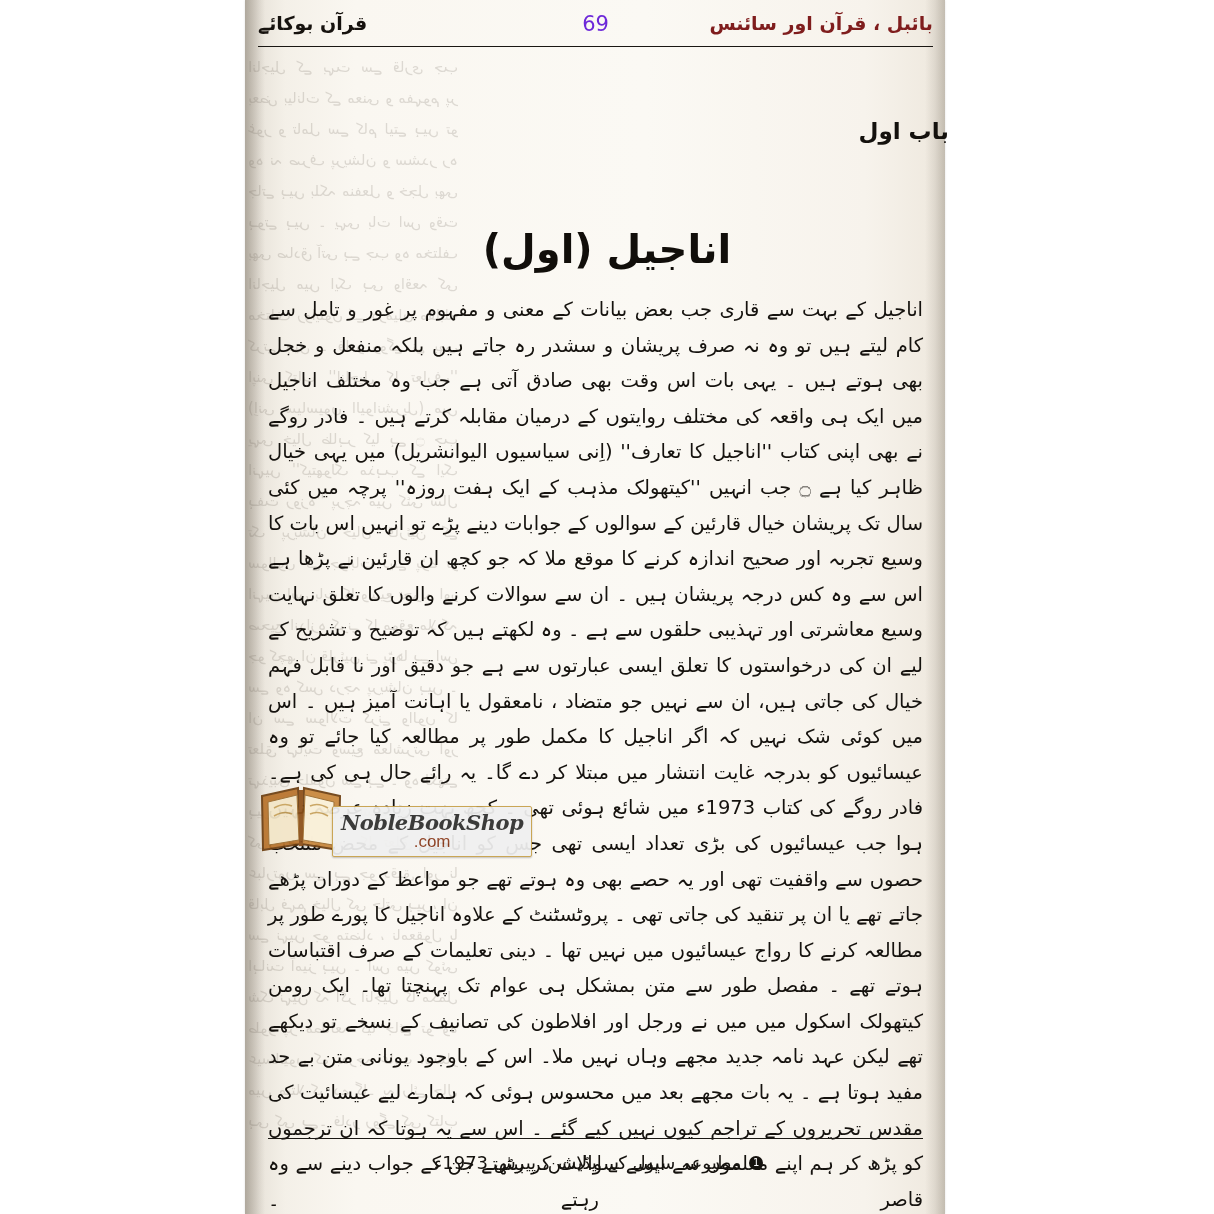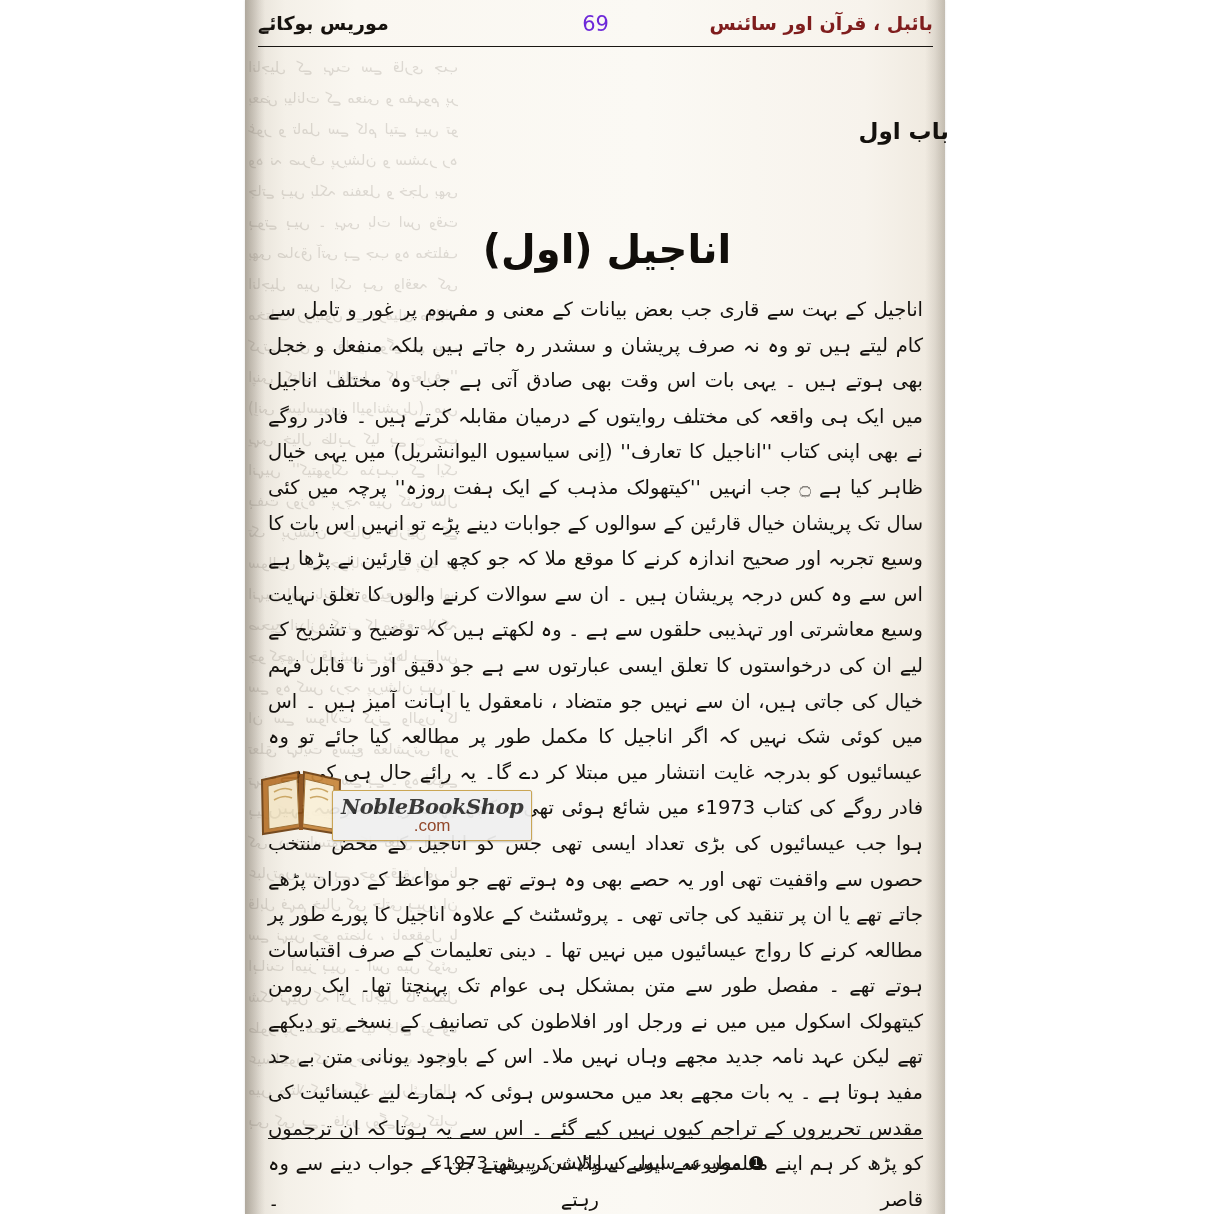--- a/index.html
+++ b/index.html
@@ -183,21 +183,21 @@
     text-align: center;
     direction: rtl;
     font-size: 18px;
     color: #15120e;
   }
 
   
   .watermark {
     position: absolute;
     left: 258px;
-    top: 760px;
+    top: 776px;
     width: 260px;
     height: 92px;
     opacity: 0.93;
     pointer-events: none;
   }
   .wm-book {
     position: absolute;
     left: 0px;
     top: 6px;
     width: 86px;
@@ -258,21 +258,21 @@
 
   <div class="scan-sheet"></div>
   <div class="edge-left-shadow"></div>
   <div class="edge-right-shadow"></div>
 
   <div class="bleed-through">اناجیل کے بہت سے قاری جب بعض بیانات کے معنی و مفہوم پر غور و تامل سے کام لیتے ہیں تو وہ نہ صرف پریشان و سشدر رہ جاتے ہیں بلکہ منفعل و خجل بھی ہوتے ہیں ۔ یہی بات اس وقت بھی صادق آتی ہے جب وہ مختلف اناجیل میں ایک ہی واقعہ کی مختلف روایتوں کے درمیان مقابلہ کرتے ہیں ۔ فادر روگے نے بھی اپنی کتاب ''اناجیل کا تعارف'' (اِنی سیاسیوں الیوانشریل) میں یہی خیال ظاہر کیا ہے ۝ جب انہیں ''کیتھولک مذہب کے ایک ہفت روزہ'' پرچہ میں کئی سال تک پریشان خیال قارئین کے سوالوں کے جوابات دینے پڑے تو انہیں اس بات کا وسیع تجربہ اور صحیح اندازہ کرنے کا موقع ملا کہ جو کچھ ان قارئین نے پڑھا ہے اس سے وہ کس درجہ پریشان ہیں ۔ ان سے سوالات کرنے والوں کا تعلق نہایت وسیع معاشرتی اور تہذیبی حلقوں سے ہے ۔ وہ لکھتے ہیں کہ توضیح و تشریح کے لیے ان کی درخواستوں کا تعلق ایسی عبارتوں سے ہے جو دقیق اور نا قابل فہم خیال کی جاتی ہیں، ان سے نہیں جو متضاد ، نامعقول یا اہانت آمیز ہیں ۔ اس میں کوئی شک نہیں کہ اگر اناجیل کا مکمل طور پر مطالعہ کیا جائے تو وہ عیسائیوں کو بدرجہ غایت انتشار میں مبتلا کر دے گا۔ یہ رائے حال ہی کی ہے۔ فادر روگے کی کتاب 1973ء میں شائع ہوئی تھی ۔ کچھ بہت زیادہ عرصہ نہیں ہوا جب عیسائیوں کی بڑی تعداد ایسی تھی جس کو اناجیل کے محض منتخب حصوں سے واقفیت تھی اور یہ حصے بھی وہ ہوتے تھے جو مواعظ کے دوران پڑھے جاتے تھے یا ان پر تنقید کی جاتی تھی ۔ پروٹسٹنٹ کے علاوہ اناجیل کا پورے طور پر مطالعہ کرنے کا رواج عیسائیوں میں نہیں تھا ۔ دینی تعلیمات کے صرف اقتباسات ہوتے تھے ۔ مفصل طور سے متن بمشکل ہی عوام تک پہنچتا تھا۔ ایک رومن کیتھولک اسکول میں میں نے ورجل اور افلاطون کی تصانیف کے نسخے تو دیکھے تھے لیکن عہد نامہ جدید مجھے وہاں نہیں ملا۔ اس کے باوجود یونانی متن بے حد مفید ہوتا ہے ۔ یہ بات مجھے بعد میں محسوس ہوئی کہ ہمارے لیے عیسائیت کی مقدس تحریروں کے تراجم کیوں نہیں کیے گئے ۔ اس سے یہ ہوتا کہ ان ترجموں کو پڑھ کر ہم اپنے معلموں سے ایسے سوالات کر بیٹھتے جن کے جواب دینے سے وہ قاصر رہتے ۔</div>
 
   <div class="page-header">
     <div class="header-right">بائبل ، قرآن اور سائنس</div>
     <div class="header-page-number">69</div>
-    <div class="header-left">موریس بوکائے</div>
+    <div class="header-left">قرآن بوکائے</div>
   </div>
   <div class="header-rule"></div>
 
   <div class="chapter-label">باب اول</div>
 
   <div class="doc-title">اناجیل (اول)</div>
 
   <div class="body-text">
     <p>اناجیل کے بہت سے قاری جب بعض بیانات کے معنی و مفہوم پر غور و تامل سے کام لیتے ہیں تو وہ نہ صرف پریشان و سشدر رہ جاتے ہیں بلکہ منفعل و خجل بھی ہوتے ہیں ۔ یہی بات اس وقت بھی صادق آتی ہے جب وہ مختلف اناجیل میں ایک ہی واقعہ کی مختلف روایتوں کے درمیان مقابلہ کرتے ہیں ۔ فادر روگے نے بھی اپنی کتاب ''اناجیل کا تعارف'' (اِنی سیاسیوں الیوانشریل) میں یہی خیال ظاہر کیا ہے ۝ جب انہیں ''کیتھولک مذہب کے ایک ہفت روزہ'' پرچہ میں کئی سال تک پریشان خیال قارئین کے سوالوں کے جوابات دینے پڑے تو انہیں اس بات کا وسیع تجربہ اور صحیح اندازہ کرنے کا موقع ملا کہ جو کچھ ان قارئین نے پڑھا ہے اس سے وہ کس درجہ پریشان ہیں ۔ ان سے سوالات کرنے والوں کا تعلق نہایت وسیع معاشرتی اور تہذیبی حلقوں سے ہے ۔ وہ لکھتے ہیں کہ توضیح و تشریح کے لیے ان کی درخواستوں کا تعلق ایسی عبارتوں سے ہے جو دقیق اور نا قابل فہم خیال کی جاتی ہیں، ان سے نہیں جو متضاد ، نامعقول یا اہانت آمیز ہیں ۔ اس میں کوئی شک نہیں کہ اگر اناجیل کا مکمل طور پر مطالعہ کیا جائے تو وہ عیسائیوں کو بدرجہ غایت انتشار میں مبتلا کر دے گا۔ یہ رائے حال ہی کی ہے۔ فادر روگے کی کتاب 1973ء میں شائع ہوئی تھی ۔ کچھ بہت زیادہ عرصہ نہیں ہوا جب عیسائیوں کی بڑی تعداد ایسی تھی جس کو اناجیل کے محض منتخب حصوں سے واقفیت تھی اور یہ حصے بھی وہ ہوتے تھے جو مواعظ کے دوران پڑھے جاتے تھے یا ان پر تنقید کی جاتی تھی ۔ پروٹسٹنٹ کے علاوہ اناجیل کا پورے طور پر مطالعہ کرنے کا رواج عیسائیوں میں نہیں تھا ۔ دینی تعلیمات کے صرف اقتباسات ہوتے تھے ۔ مفصل طور سے متن بمشکل ہی عوام تک پہنچتا تھا۔ ایک رومن کیتھولک اسکول میں میں نے ورجل اور افلاطون کی تصانیف کے نسخے تو دیکھے تھے لیکن عہد نامہ جدید مجھے وہاں نہیں ملا۔ اس کے باوجود یونانی متن بے حد مفید ہوتا ہے ۔ یہ بات مجھے بعد میں محسوس ہوئی کہ ہمارے لیے عیسائیت کی مقدس تحریروں کے تراجم کیوں نہیں کیے گئے ۔ اس سے یہ ہوتا کہ ان ترجموں کو پڑھ کر ہم اپنے معلموں سے ایسے سوالات کر بیٹھتے جن کے جواب دینے سے وہ قاصر رہتے ۔</p>
   </div>

